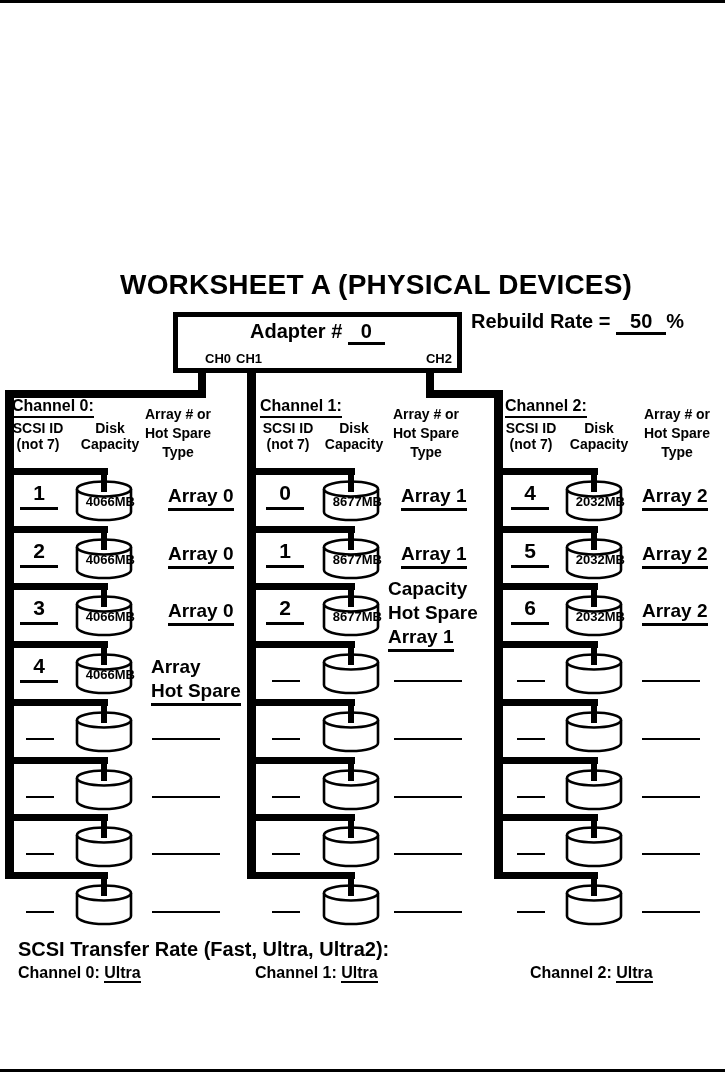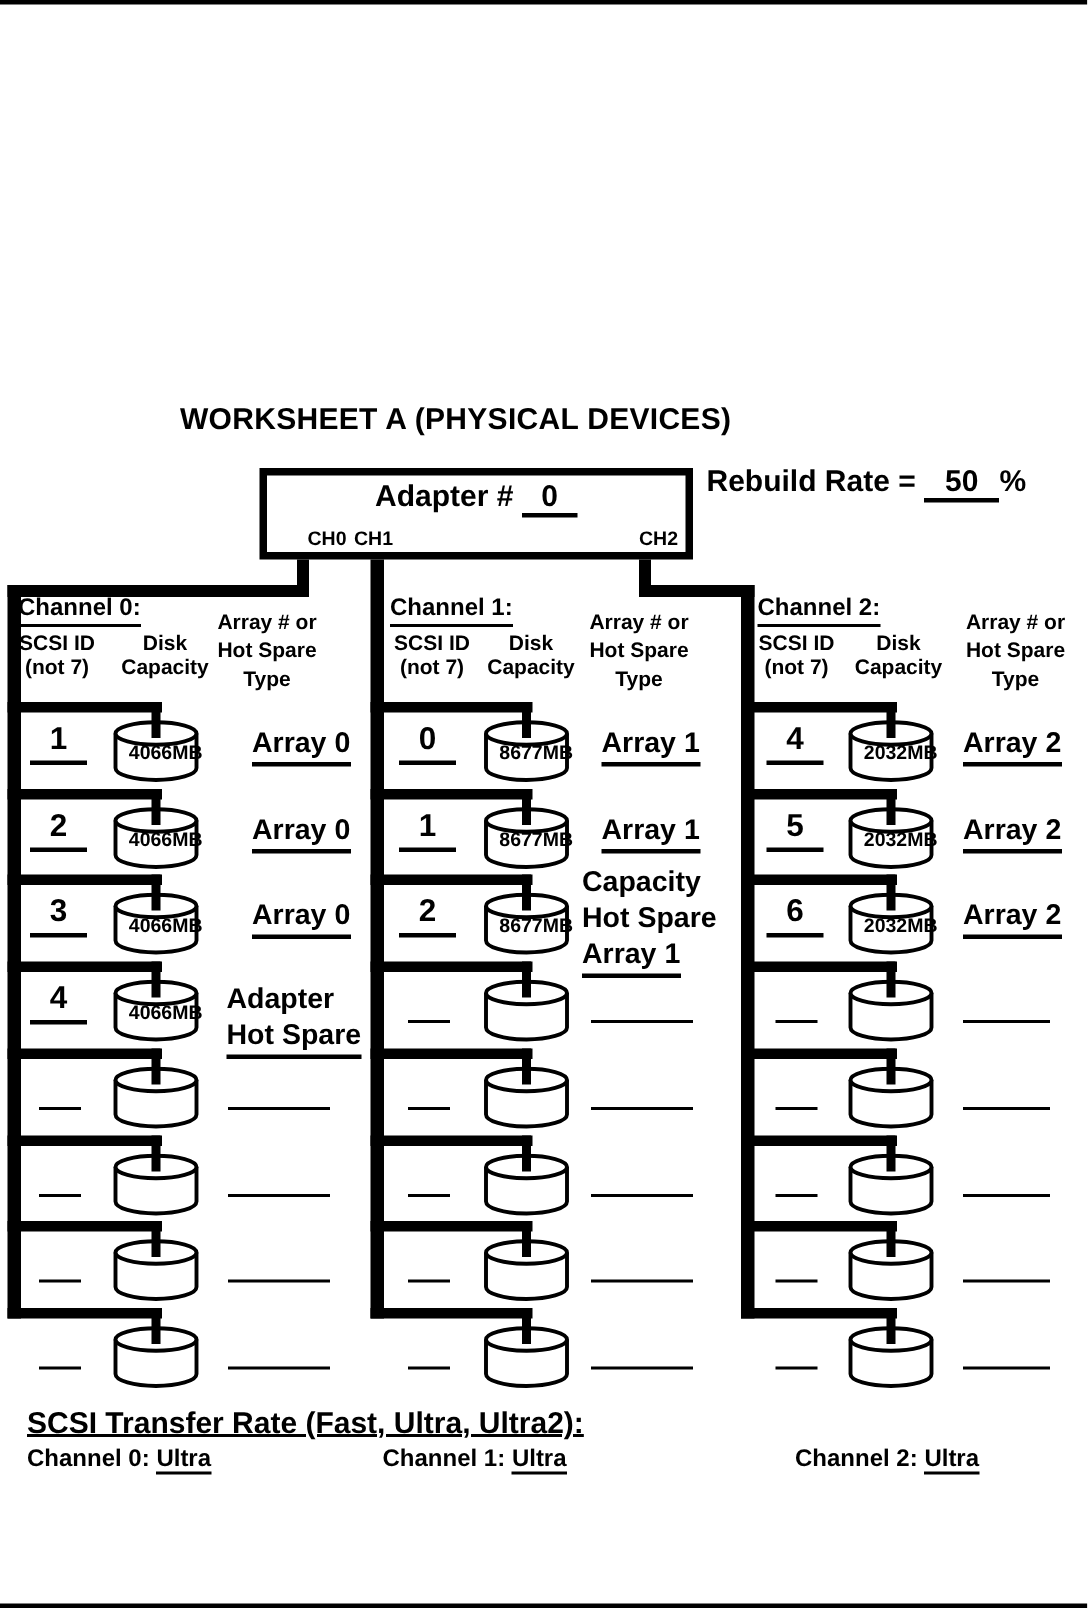--- a/index.html
+++ b/index.html
@@ -1,37 +1,37 @@
 <!DOCTYPE html>
 <html><head>
 <meta charset="utf-8">
 <style>
   html,body{margin:0;padding:0;background:#fff;}
   #page{position:relative;width:725px;height:1075px;background:#ffffff;overflow:hidden;
         font-family:"Liberation Sans","DejaVu Sans",sans-serif;color:#000;}
   .abs{position:absolute;}
   .bar{position:absolute;background:#000;}
-  #page-title{left:120px;top:269px;font-size:20px;font-weight:bold;letter-spacing:.2px;white-space:nowrap;}
+  #page-title{left:120px;top:269px;font-size:28px;font-weight:bold;letter-spacing:.2px;white-space:nowrap;}
   #pci{left:5px;top:310px;font-size:20px;font-weight:bold;white-space:nowrap;}
   .fill{display:inline-block;border-bottom:3px solid #000;padding:0 12px;line-height:1.05;}
   #adapter-box{left:173px;top:312px;width:289px;height:61px;border:5px solid #000;box-sizing:border-box;}
   #adapter-line{position:absolute;left:0;right:0;top:3px;text-align:center;font-size:20px;font-weight:bold;white-space:nowrap;}
   .port{position:absolute;bottom:2px;font-size:13px;font-weight:bold;}
   #rebuild{left:471px;top:310px;font-size:20px;font-weight:bold;white-space:nowrap;}
   .chname{position:absolute;font-size:16px;font-weight:bold;border-bottom:2px solid #000;padding-bottom:1px;white-space:nowrap;}
   .colhdr{position:absolute;font-size:14px;font-weight:bold;text-align:center;line-height:16px;}
   .colhdr.arr{line-height:19px;}
   .idbox{position:absolute;width:38px;height:26px;border-bottom:3px solid #000;text-align:center;
          font-size:21px;font-weight:bold;line-height:24px;}
   .cap{position:absolute;width:62px;text-align:right;font-size:13px;font-weight:bold;z-index:3;}
   .arrlab{position:absolute;font-size:19px;font-weight:bold;line-height:24px;white-space:nowrap;z-index:2;}
   .arrlab .ln{display:table;}
   .arrlab .u{border-bottom:3px solid #000;}
   .disk{position:absolute;z-index:1;}
-  #transfer-title{left:18px;top:938px;font-size:20px;font-weight:bold;white-space:nowrap;text-decoration:underline;}
+  #transfer-title{left:18px;top:938px;font-size:20px;font-weight:bold;white-space:nowrap;}
   .trate{position:absolute;top:964px;font-size:16px;font-weight:bold;white-space:nowrap;}
   .trate .u{border-bottom:2px solid #000;padding-bottom:0px;}
   .rule{position:absolute;left:0;width:725px;height:3px;background:#000;}
 </style>
 </head>
 <body>
 
 <div id="page">
   <div class="rule" style="top:0;"></div>
   <div class="rule" style="top:1069px;"></div>
@@ -107,21 +107,21 @@
       </div>
       <div class="bar" style="left: 5px; top: 641px; width: 103px; height: 7px;"></div>
       <svg width="58" height="42" viewBox="0 0 58 42" class="disk" style="left: 75px; top: 653px; position: absolute;">
         <path d="M2 9 L2 32 A27 8 0 0 0 56 32 L56 9" fill="#fff" stroke="#000" stroke-width="2.6"></path>
         <ellipse cx="29" cy="9" rx="27" ry="7.5" fill="#fff" stroke="#000" stroke-width="2.6"></ellipse>
       </svg>
       <div class="bar" style="left: 101px; top: 641px; width: 6px; height: 24px; z-index: 2;"></div>
       <div class="idbox" style="left: 20px; top: 654px;">4</div>
       <div class="cap" style="left: 73px; top: 667px;">4066MB</div>
       <div class="arrlab" style="left: 151px; top: 655px;">
-        <div class="ln">Adapter</div>
+        <div class="ln">Array</div>
         <div class="ln u">Hot Spare</div>
       </div>
       <div class="bar" style="left: 5px; top: 699px; width: 103px; height: 7px;"></div>
       <svg width="58" height="42" viewBox="0 0 58 42" class="disk" style="left: 75px; top: 711px; position: absolute;">
         <path d="M2 9 L2 32 A27 8 0 0 0 56 32 L56 9" fill="#fff" stroke="#000" stroke-width="2.6"></path>
         <ellipse cx="29" cy="9" rx="27" ry="7.5" fill="#fff" stroke="#000" stroke-width="2.6"></ellipse>
       </svg>
       <div class="bar" style="left: 101px; top: 699px; width: 6px; height: 24px; z-index: 2;"></div>
       <div class="bar" style="left: 26px; top: 738px; width: 28px; height: 2px;"></div>
       <div class="bar" style="left: 152px; top: 738px; width: 68px; height: 2px;"></div>

